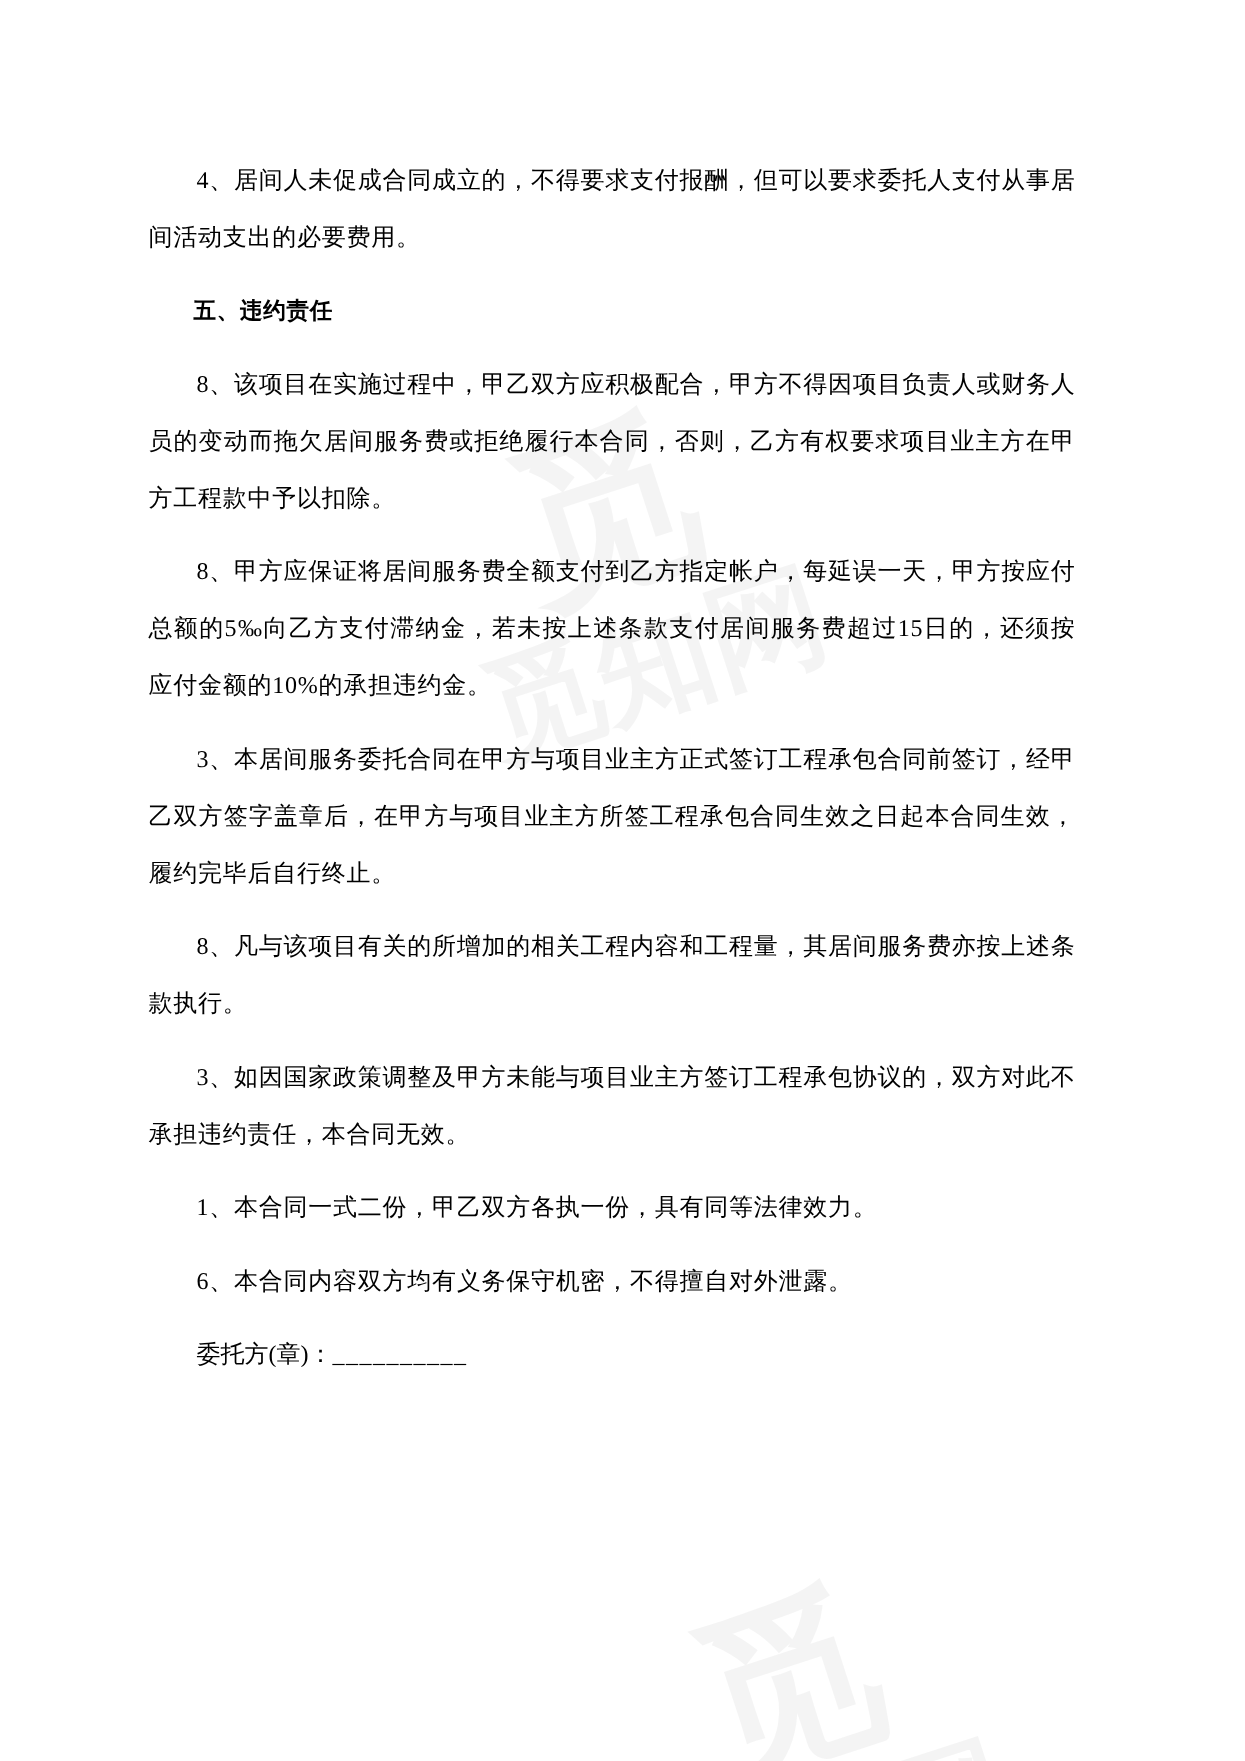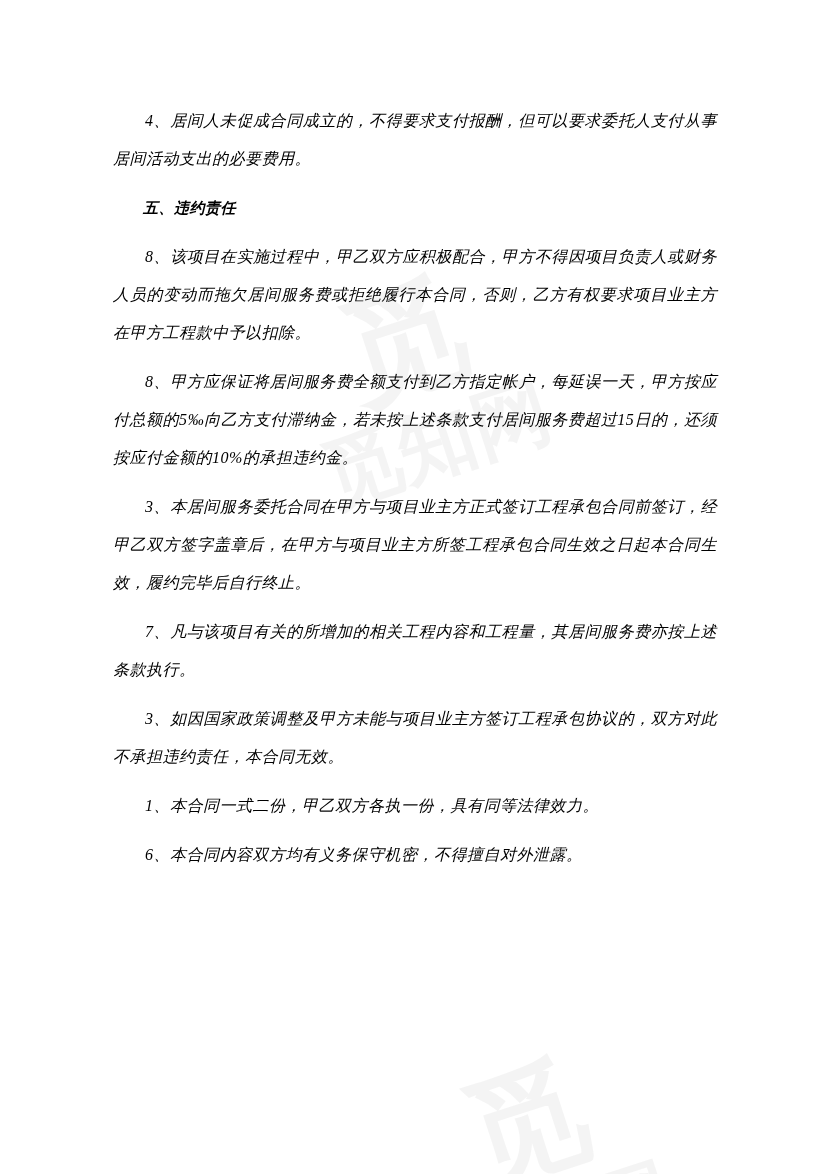--- a/index.html
+++ b/index.html
@@ -16,25 +16,24 @@
     color: #000000;
   }
   .page {
     position: absolute;
     inset: 0;
     background: #ffffff;
     overflow: hidden;
   }
   .content {
     position: absolute;
-    left: 113px;
+    left: 99px;
     right: 113px;
     top: 102px;
     z-index: 2;
-    font-style: italic;
   }
   .para, .heading {
     font-size: 16px;
     line-height: 38px;
     text-indent: 2em;
     text-align: justify;
     margin: 0 0 11px 0;
     letter-spacing: 0.5px;
   }
   .heading {
@@ -105,24 +104,25 @@
 
     <h3 class="heading">五、违约责任</h3>
 
     <p class="para">8、该项目在实施过程中，甲乙双方应积极配合，甲方不得因项目负责人或财务人员的变动而拖欠居间服务费或拒绝履行本合同，否则，乙方有权要求项目业主方在甲方工程款中予以扣除。</p>
 
     <p class="para">8、甲方应保证将居间服务费全额支付到乙方指定帐户，每延误一天，甲方按应付总额的5‰向乙方支付滞纳金，若未按上述条款支付居间服务费超过15日的，还须按应付金额的10%的承担违约金。</p>
 
 
     <p class="para">3、本居间服务委托合同在甲方与项目业主方正式签订工程承包合同前签订，经甲乙双方签字盖章后，在甲方与项目业主方所签工程承包合同生效之日起本合同生效，履约完毕后自行终止。</p>
 
-    <p class="para">7、凡与该项目有关的所增加的相关工程内容和工程量，其居间服务费亦按上述条款执行。</p>
+    <p class="para">8、凡与该项目有关的所增加的相关工程内容和工程量，其居间服务费亦按上述条款执行。</p>
 
     <p class="para">3、如因国家政策调整及甲方未能与项目业主方签订工程承包协议的，双方对此不承担违约责任，本合同无效。</p>
 
     <p class="para">1、本合同一式二份，甲乙双方各执一份，具有同等法律效力。</p>
 
 
     <p class="para">6、本合同内容双方均有义务保守机密，不得擅自对外泄露。</p>
 
+    <p class="signature-row"><span>委托方(章)：</span><span class="sig-blank">__________</span></p>
 
   </div>
 </div>
 
 </body></html>

